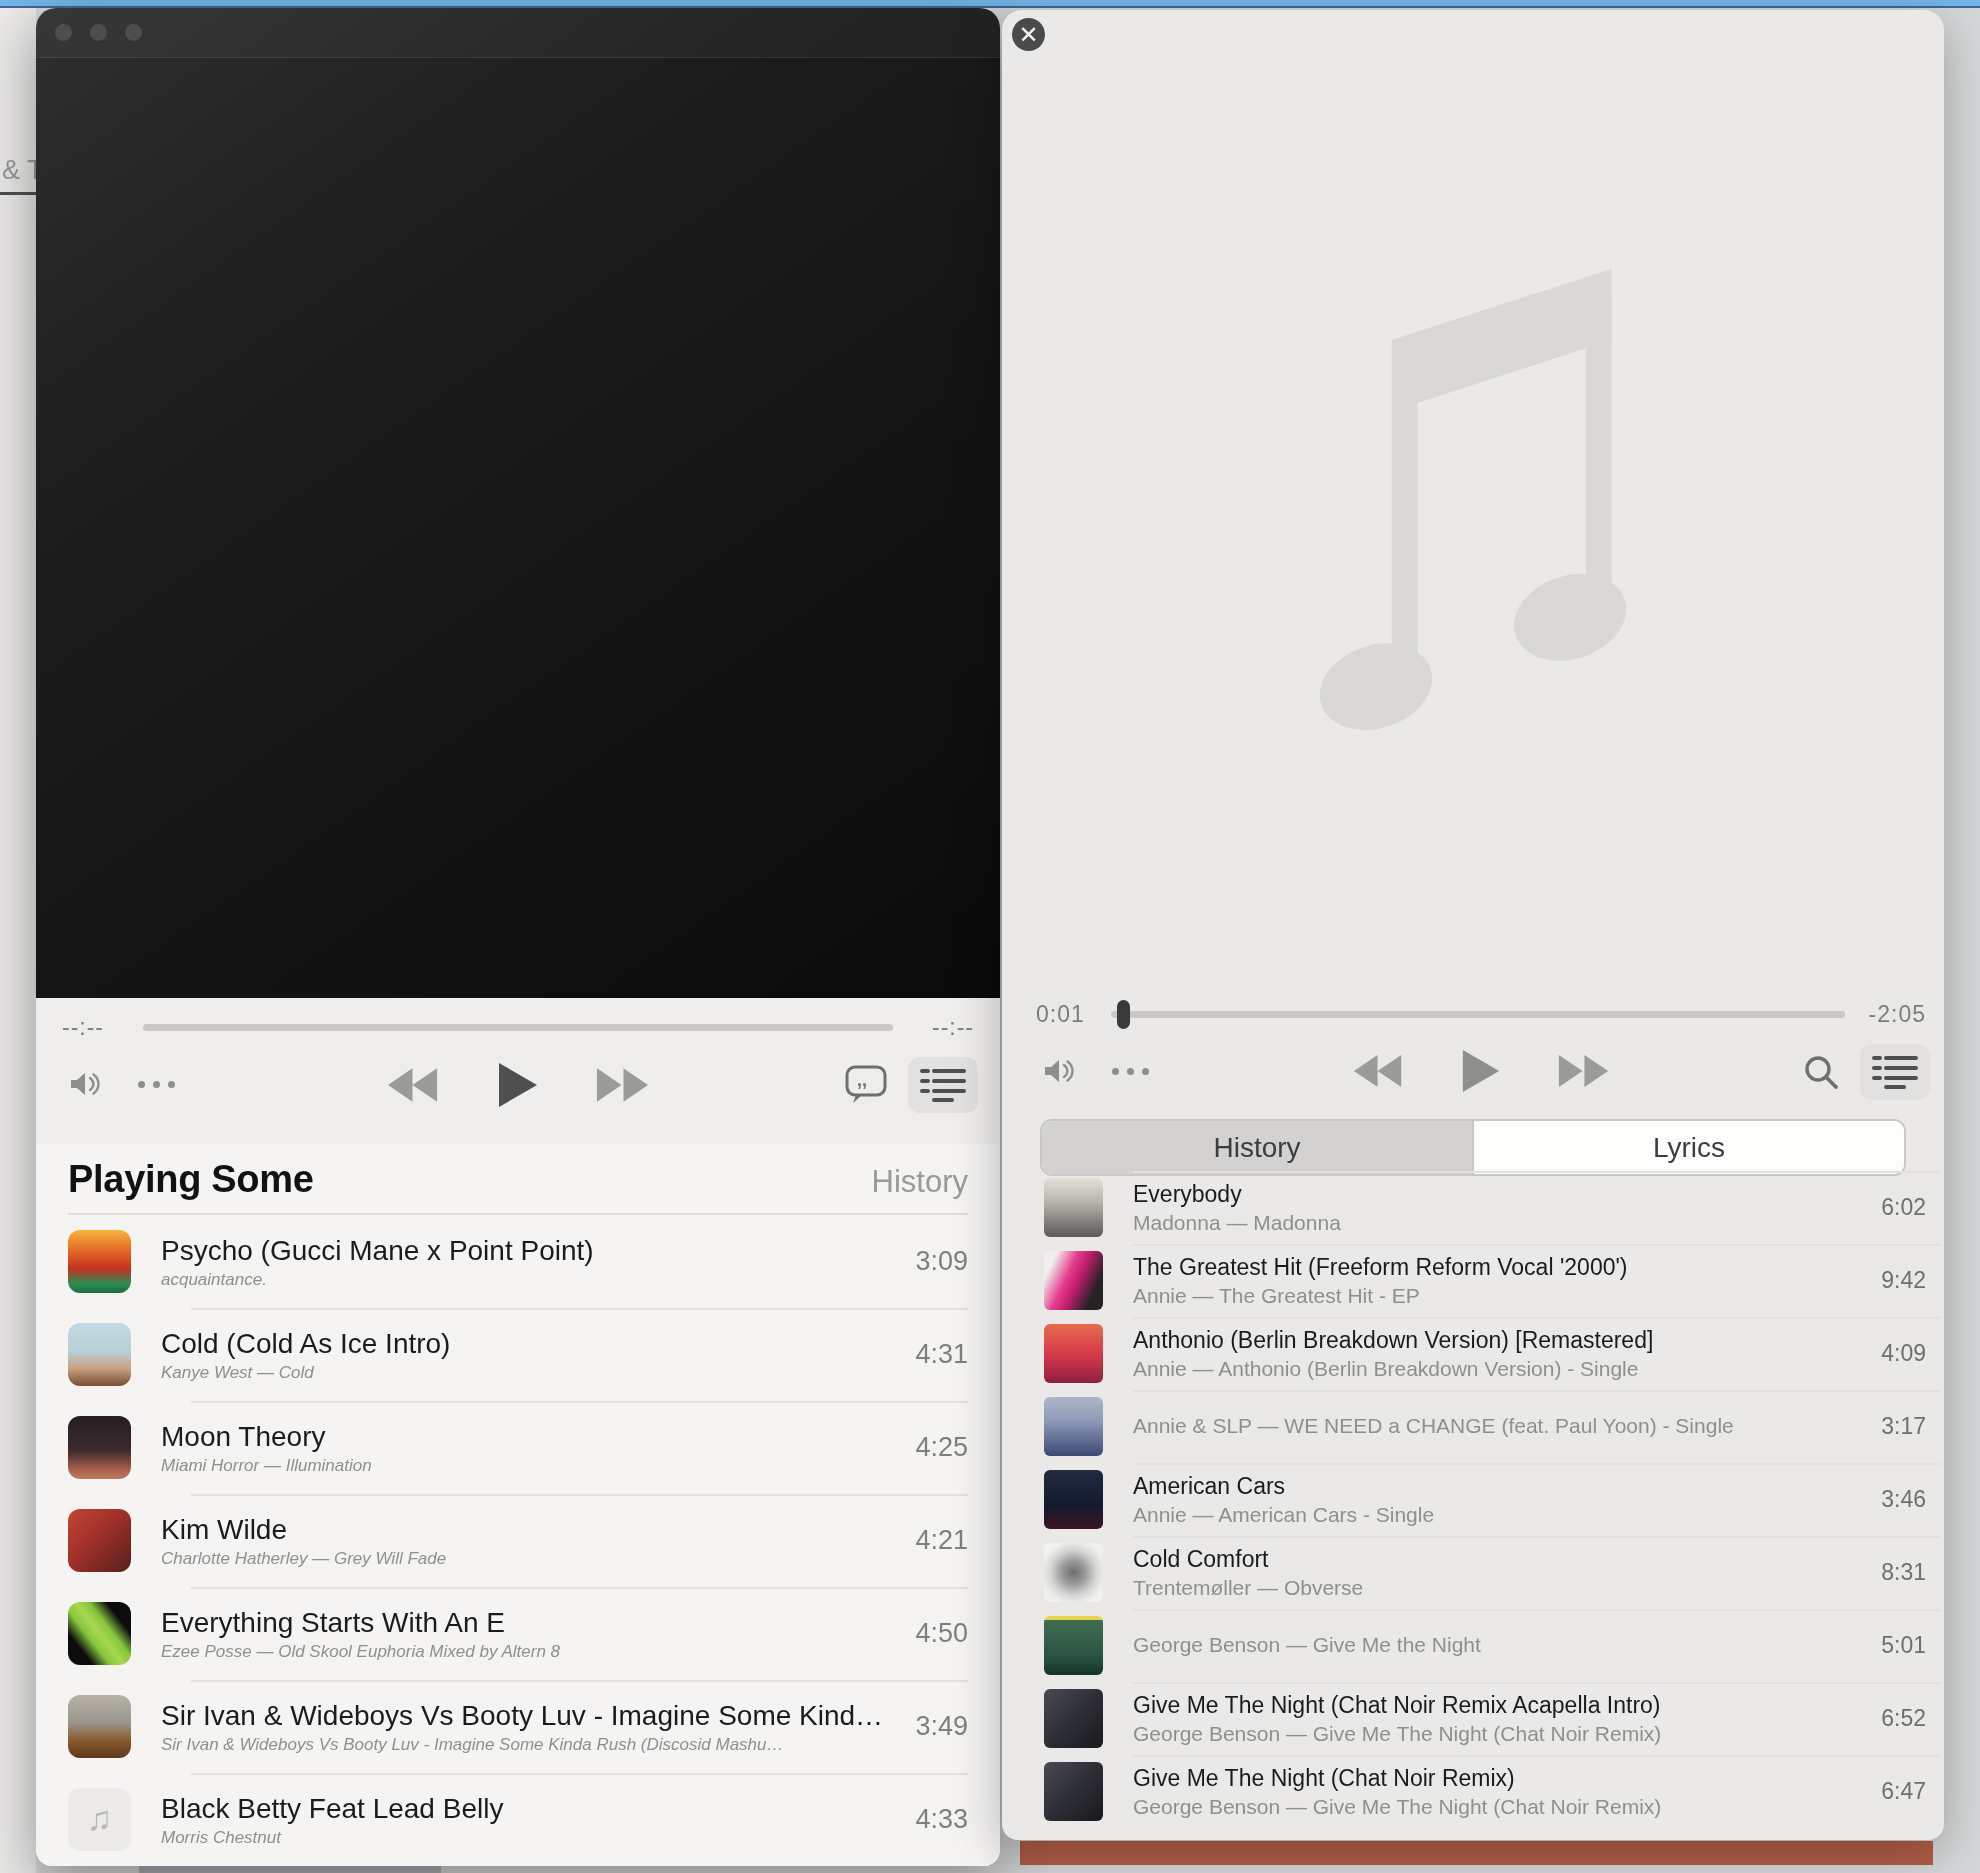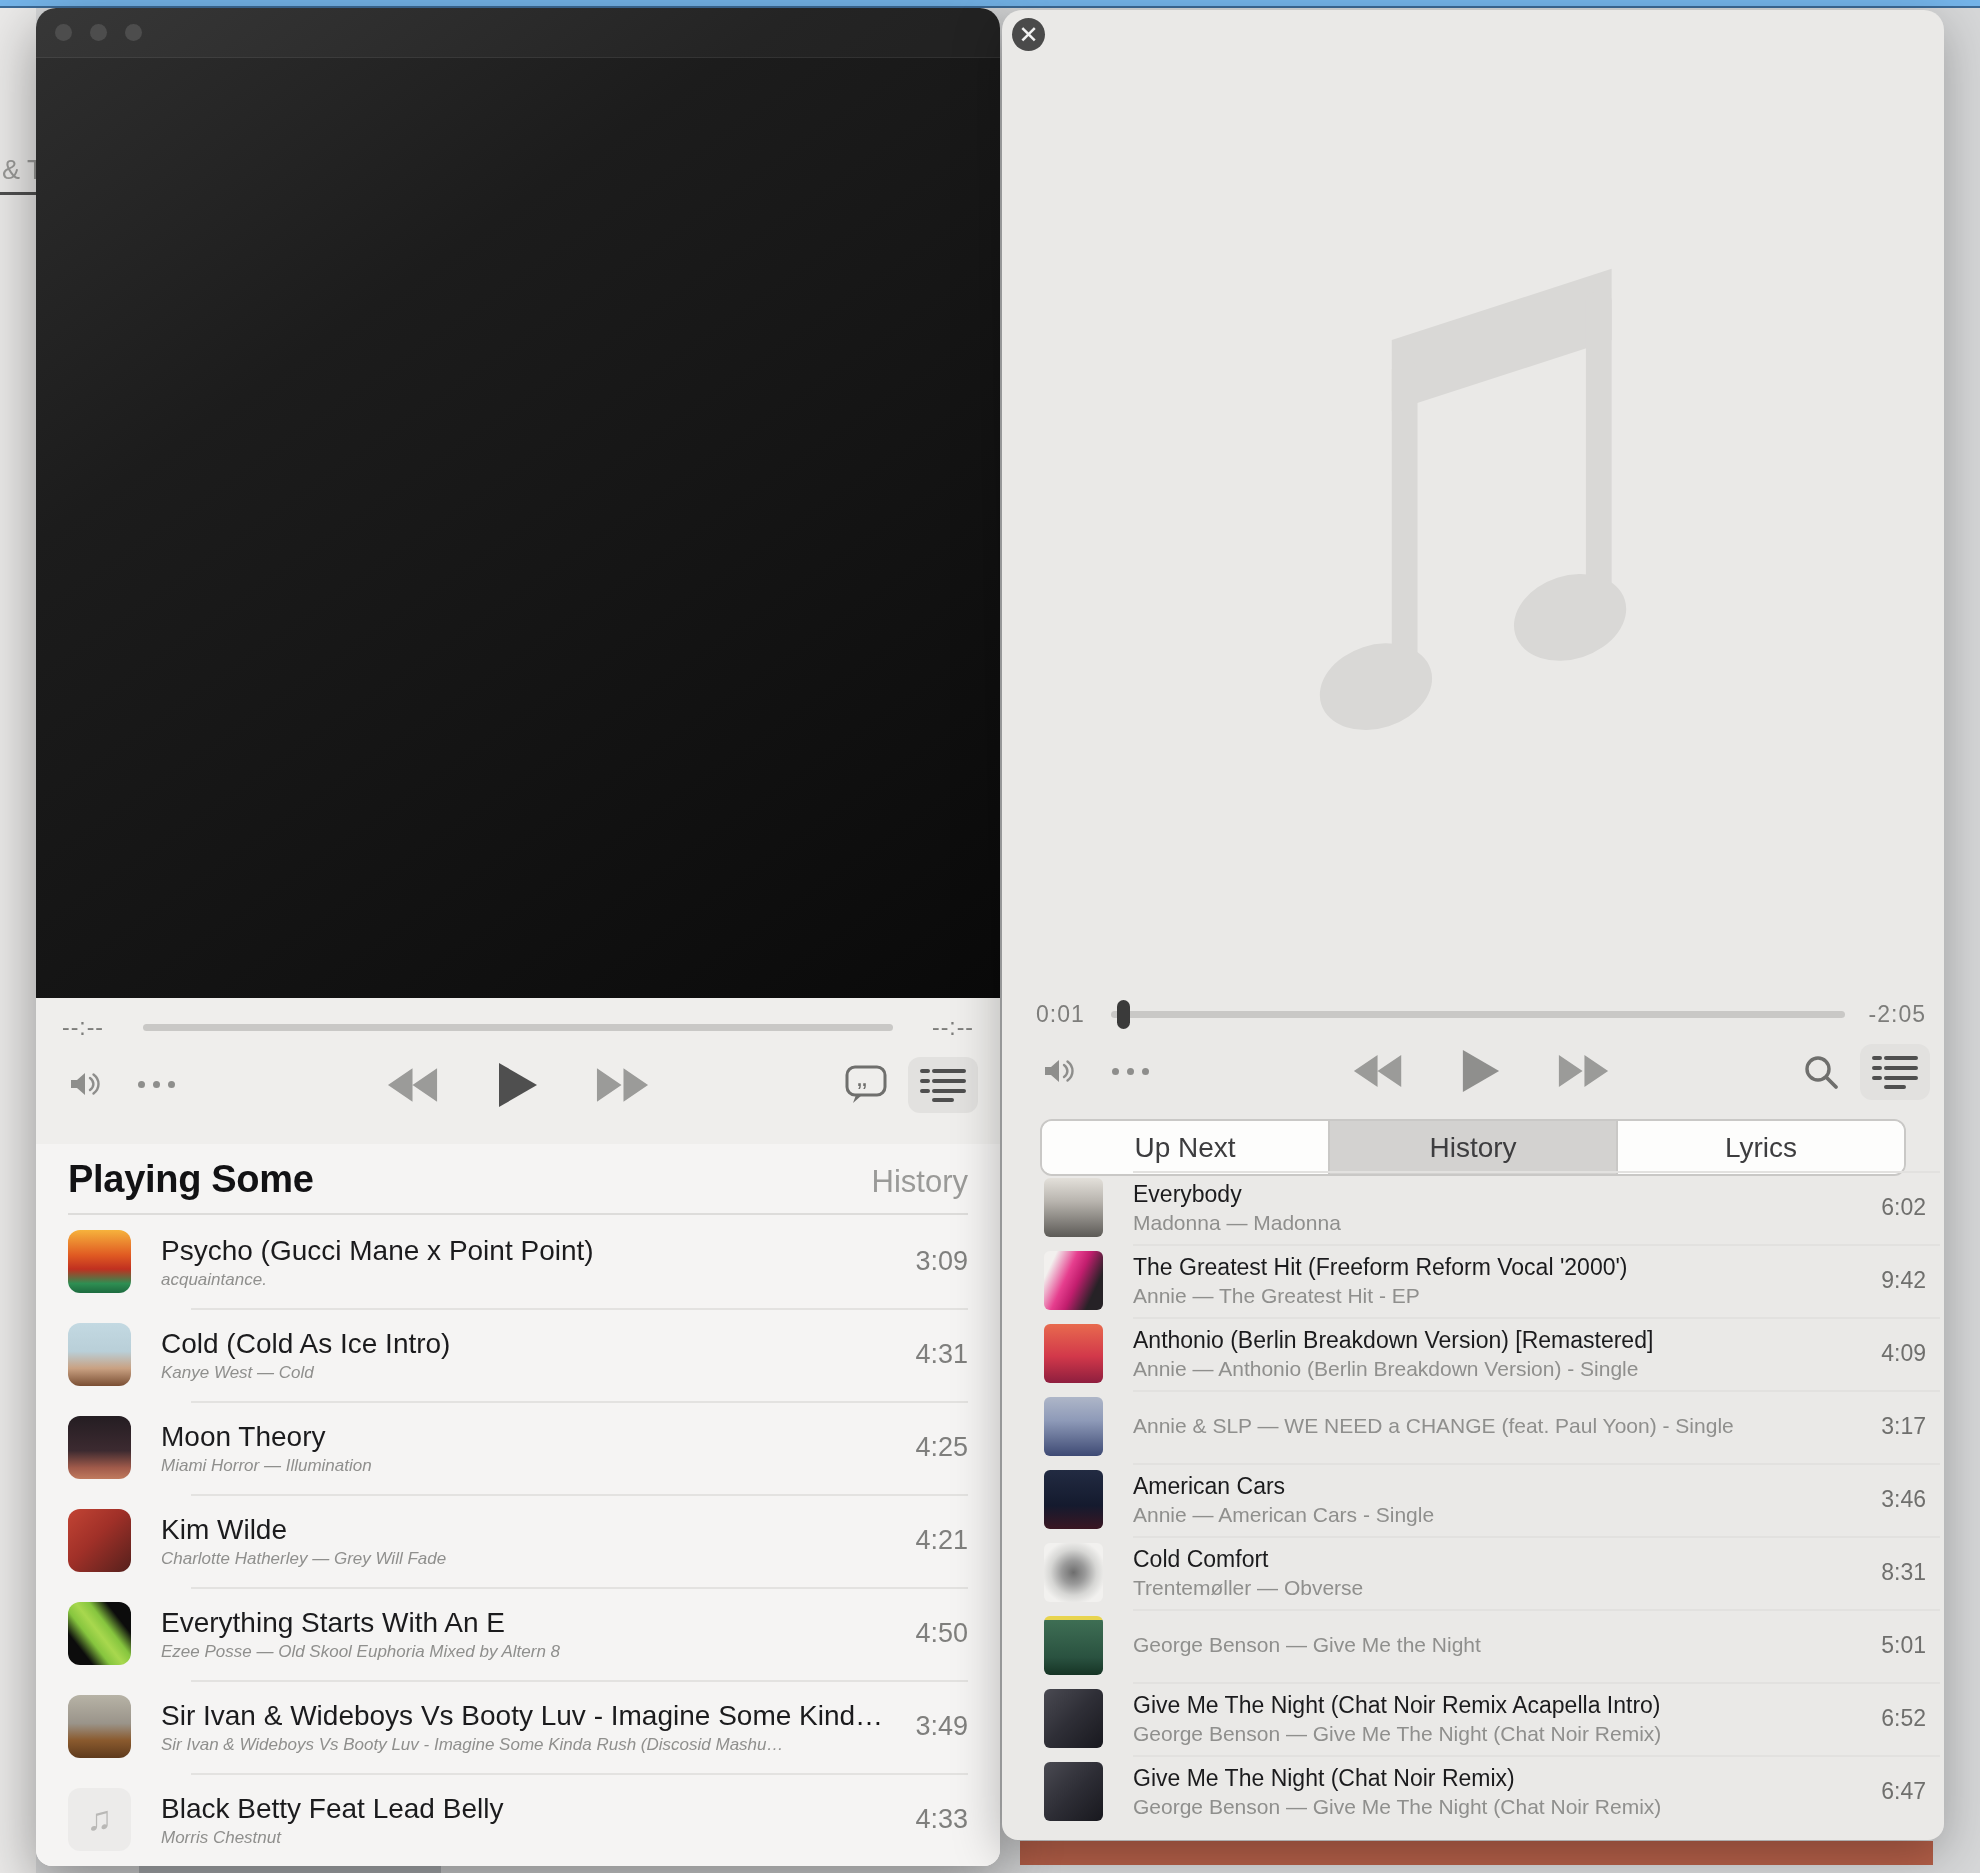--- a/index.html
+++ b/index.html
@@ -298,21 +298,20 @@
           <button class="icnbtn selbg">
             <svg width="46" height="36" viewBox="0 0 46 36" fill="none">
               <path d="M14 4h30M2 4h6M2 14h6M14 14h30M2 24h6M14 24h30M14 33h18" stroke="#4f4f4f" stroke-width="4" stroke-linecap="round"></path>
             </svg>
           </button>
         </div>
       </div>
     </div>
 
     <div class="rtabs">
-      <button class="rtab">Up Next</button>
         <button class="rtab selected">History</button>
         <button class="rtab">Lyrics</button>
     </div>
 
     <div class="histlist">
       <div class="hist-row">
           <div class="art art-madonna"></div>
           <div class="meta">
             <div class="h-title">Everybody</div>
             <div class="h-sub">Madonna — Madonna</div>

